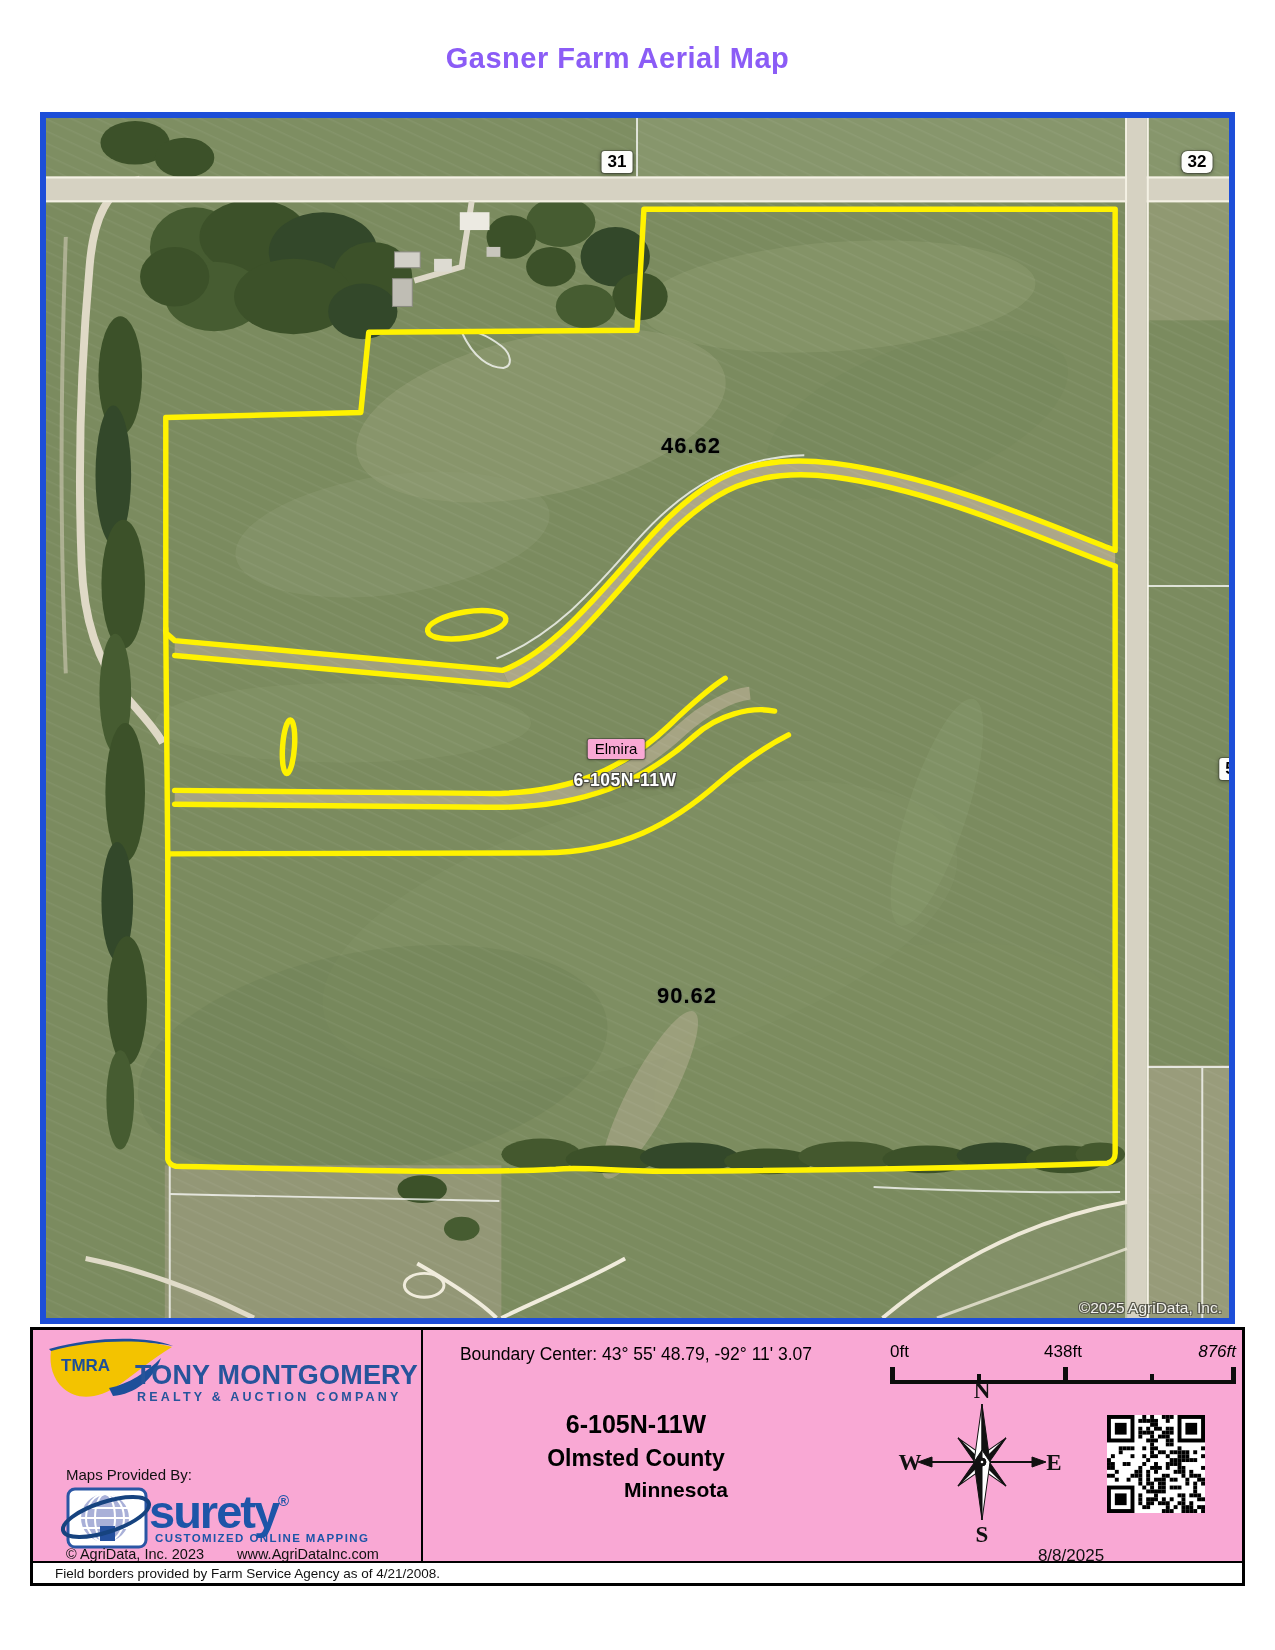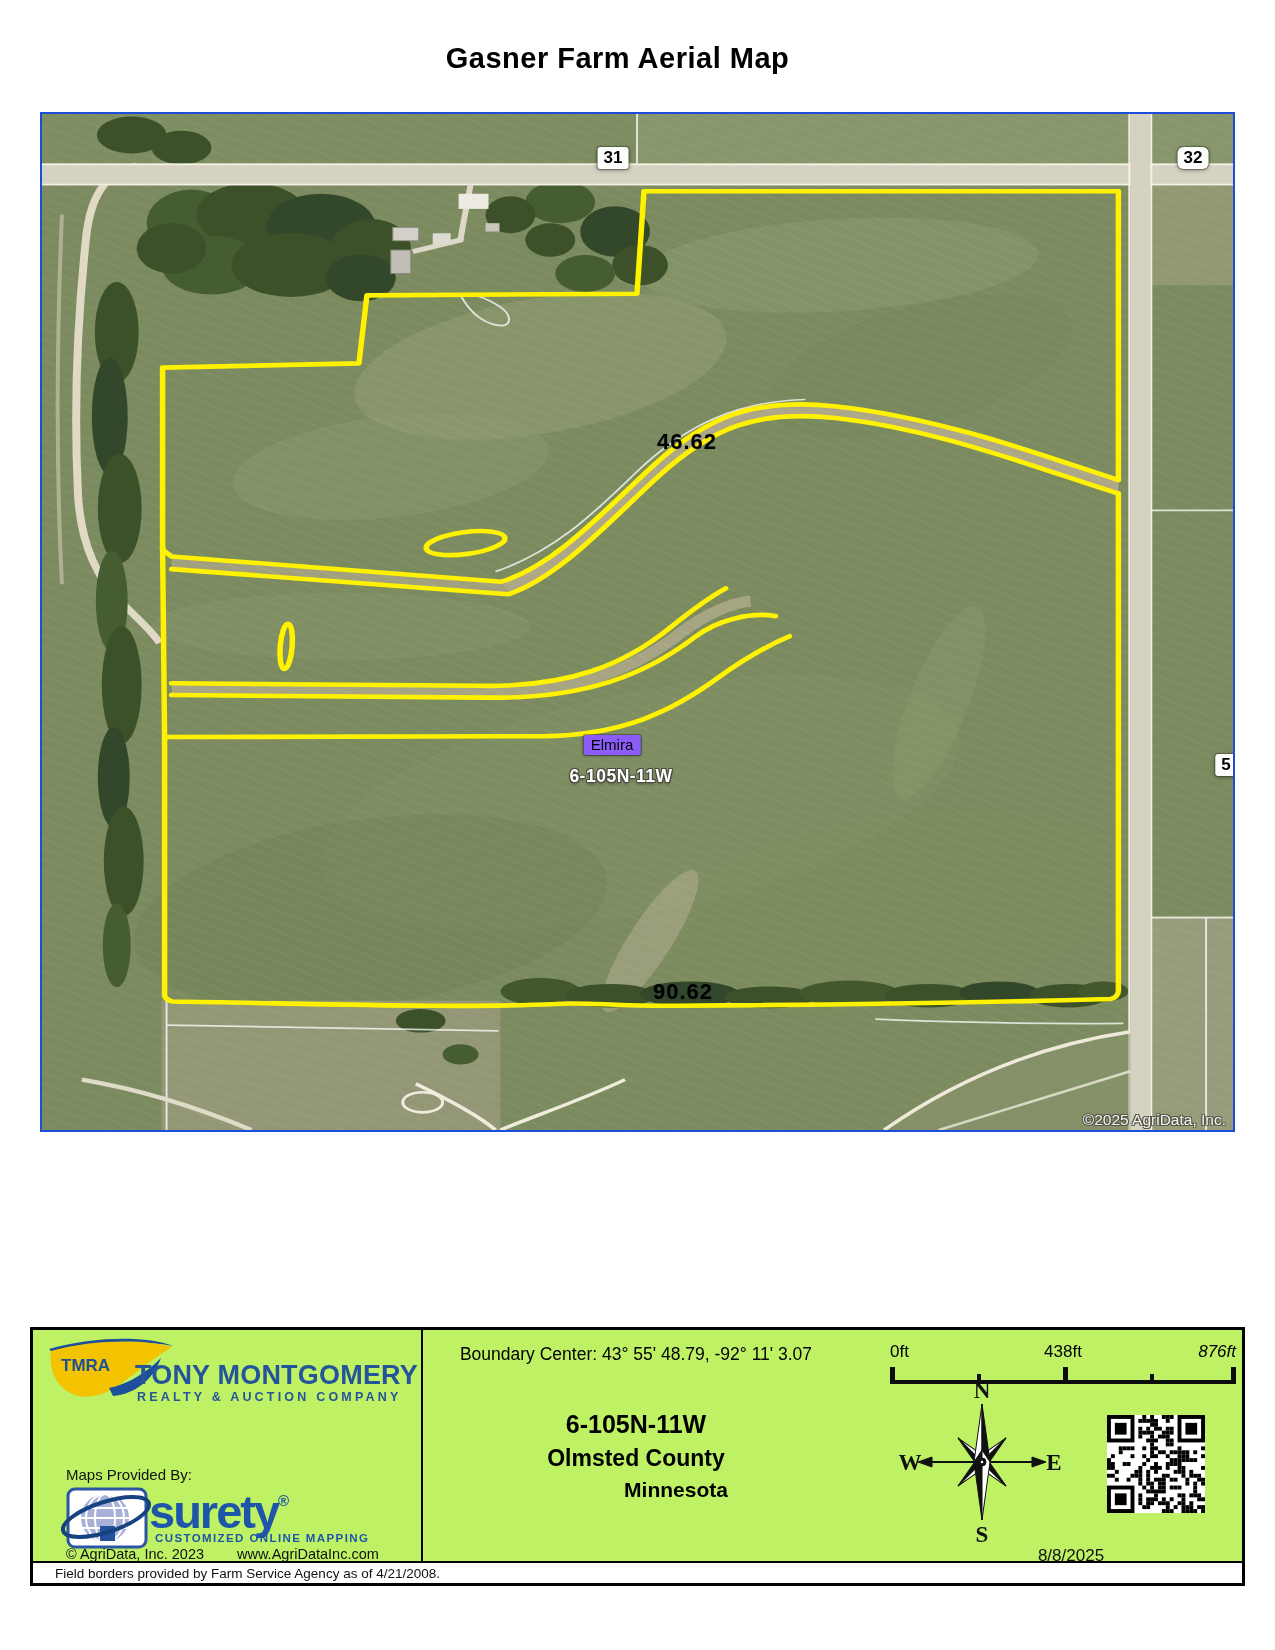--- a/index.html
+++ b/index.html
@@ -1,39 +1,39 @@
 <!DOCTYPE html>
 <html><head>
 <meta charset="utf-8">
 <style>
   html,body{margin:0;padding:0;background:#fff;}
   .page{position:relative;width:1275px;height:1650px;background:#fff;overflow:hidden;
         font-family:"Liberation Sans",sans-serif;color:#111;}
   .title{position:absolute;left:0;right:40px;top:42px;text-align:center;
-         font-size:29px;font-weight:bold;letter-spacing:.5px;color:#000000;}
+         font-size:29px;font-weight:bold;letter-spacing:.5px;color:#8b5cf6;}
   
-  .map{position:absolute;left:40px;top:112px;width:1195px;height:1020px;
-       border:2px solid #1d4ed8;box-sizing:border-box;overflow:hidden;background:#7b8b5f;}
+  .map{position:absolute;left:40px;top:112px;width:1195px;height:1212px;
+       border:6px solid #1d4ed8;box-sizing:border-box;overflow:hidden;background:#7b8b5f;}
   .map svg.terrain{position:absolute;left:0;top:0;width:100%;height:100%;display:block;}
   .sign{position:absolute;transform:translate(-50%,-50%);background:#fdfdfb;color:#000;
         font-weight:bold;font-size:17px;line-height:20px;padding:1px 6px;border-radius:3px;
         box-shadow:0 0 0 1px rgba(40,40,40,.35),0 1px 4px rgba(0,0,0,.45);}
-  .town{position:absolute;transform:translate(-50%,-50%);background:#8b5cf6;color:#000;
+  .town{position:absolute;transform:translate(-50%,-50%);background:#f9a8d4;color:#000;
         font-size:15px;line-height:18px;padding:1px 7px;border-radius:2px;
         box-shadow:0 0 0 1px rgba(40,40,40,.4),0 1px 3px rgba(0,0,0,.4);}
   .acreage{position:absolute;transform:translate(-50%,-50%);color:#000000;font-weight:bold;
            font-size:22px;letter-spacing:1px;text-shadow:0 0 2px rgba(25,35,110,.3);}
   .township-map{position:absolute;transform:translate(-50%,-50%);color:#fff;font-weight:bold;
         font-size:17.5px;letter-spacing:.5px;
         text-shadow:-1px -1px 0 #4a4a42,1px -1px 0 #4a4a42,-1px 1px 0 #4a4a42,1px 1px 0 #4a4a42,0 2px 3px rgba(0,0,0,.45);}
   .map-copy{position:absolute;right:7px;bottom:1px;color:#f2f2ec;font-size:15.5px;
         text-shadow:-1px -1px 0 #55554a,1px -1px 0 #55554a,-1px 1px 0 #55554a,1px 1px 0 #55554a;}
   
   .footer{position:absolute;left:30px;top:1327px;width:1215px;height:259px;
-          border:3px solid #000;box-sizing:border-box;background:#bef264;}
+          border:3px solid #000;box-sizing:border-box;background:#f9a8d4;}
   .divider-v{position:absolute;left:388px;top:0;width:2px;bottom:20px;background:#000;}
   .disclaimer-row{position:absolute;left:0;right:0;bottom:0;height:20px;border-top:2px solid #000;
           display:flex;align-items:center;padding-left:22px;font-size:13.5px;background:#fff;}
   .tmra-svg{position:absolute;left:14px;top:5px;}
   .tmra-company{position:absolute;left:102px;top:30px;width:300px;color:#26549B;
           font-weight:bold;font-size:27px;letter-spacing:.2px;}
   .tmra-tagline{position:absolute;left:104px;top:60px;width:300px;color:#26549B;
           font-weight:bold;font-size:12.5px;letter-spacing:3.2px;}
   .bcenter{position:absolute;left:391px;top:14px;width:424px;text-align:center;font-size:17.5px;color:#000;}
   .loc{position:absolute;left:391px;width:424px;text-align:center;font-weight:bold;color:#000;}

